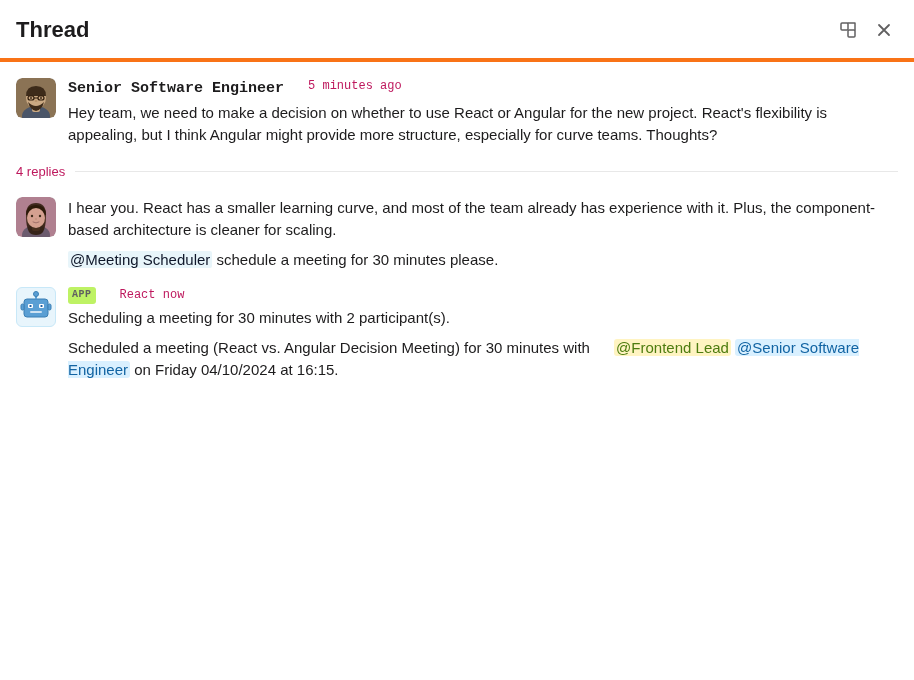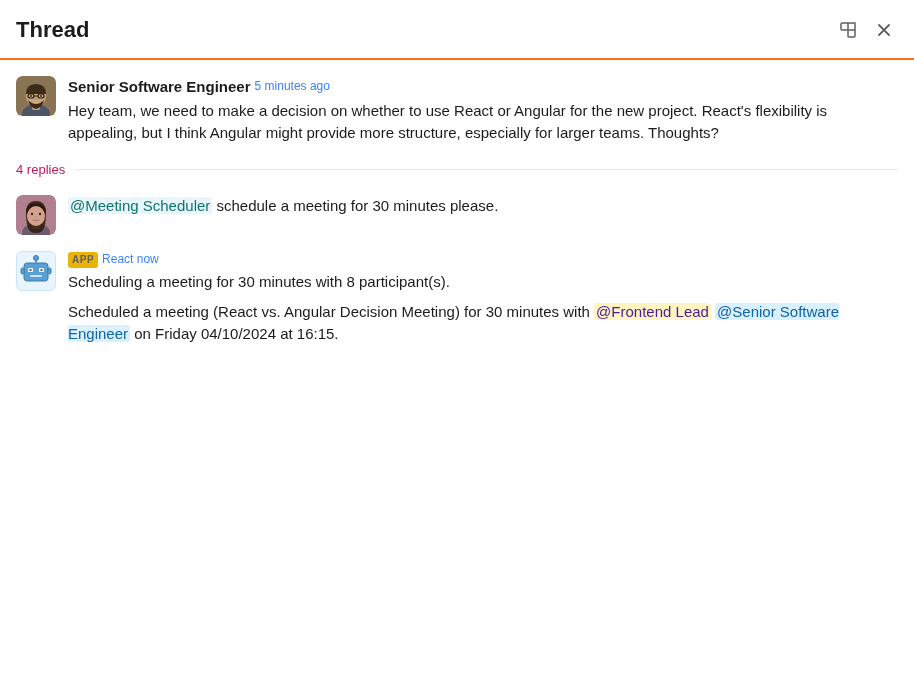--- a/index.html
+++ b/index.html
@@ -22,21 +22,21 @@
       padding: 0;
       width: 100%;
       background: #ffffff;
     }
 
     .thread-header {
       display: flex;
       align-items: center;
       justify-content: space-between;
       padding: 14px 16px 12px 16px;
-      border-bottom: 2px solid #f97316;
+      border-bottom: 4px solid #f97316;
     }
 
     .thread-title {
       font-size: 22px;
       font-weight: 900;
       color: #1d1c1d;
     }
 
     .header-icons {
       display: flex;
@@ -90,45 +90,46 @@
       font-size: 20px;
       border: 1px solid #c8e8f8;
     }
 
     .message-content {
       flex: 1;
     }
 
     .message-header {
       display: flex;
-      align-items: center;
-      gap: 4px;
+      align-items: flex-start;
+      gap: 24px;
       margin-bottom: 2px;
+      font-family: Liberation Mono, monospace;
     }
 
     .sender-name {
       font-weight: 700;
       font-size: 15px;
       color: #1d1c1d;
     }
 
     .app-badge {
-      background: #eab308;
+      background: #bef264;
       color: #616061;
       font-size: 10px;
       font-weight: 700;
       padding: 1px 4px;
       border-radius: 3px;
       text-transform: uppercase;
       letter-spacing: 0.5px;
     }
 
     .timestamp {
       font-size: 12px;
-      color: #3b82f6;
+      color: #be185d;
       font-weight: 400;
     }
 
     .message-text {
       font-size: 15px;
       color: #1d1c1d;
       line-height: 1.46668;
     }
 
     .replies-divider {
@@ -142,31 +143,32 @@
 
     .replies-divider::after {
       content: '';
       flex: 1;
       height: 1px;
       background: #e8e8e8;
     }
 
     .mention {
       background: #e8f5fa;
-      color: #0f766e;
+      color: #0f172a;
       border-radius: 2px;
       padding: 0 2px;
       cursor: pointer;
     }
 
     .mention-yellow {
       background: #fff4c2;
-      color: #4c1d95;
+      color: #4d7c0f;
       border-radius: 3px;
       padding: 0 2px;
+      margin-left: 20px;
     }
 
     .mention-blue {
       background: #d9f0ff;
       color: #1264a3;
       border-radius: 3px;
       padding: 0 2px;
     }
 
     .message-paragraph {
@@ -240,21 +242,21 @@
 
           <ellipse cx="20" cy="23" rx="1.5" ry="1" fill="#b8936a"></ellipse>
         </svg>
       </div>
       <div class="message-content">
         <div class="message-header">
           <span class="sender-name">Senior Software Engineer</span>
           <span class="timestamp">5 minutes ago</span>
         </div>
         <div class="message-text">
-          Hey team, we need to make a decision on whether to use React or Angular for the new project. React's flexibility is appealing, but I think Angular might provide more structure, especially for larger teams. Thoughts?
+          Hey team, we need to make a decision on whether to use React or Angular for the new project. React's flexibility is appealing, but I think Angular might provide more structure, especially for curve teams. Thoughts?
         </div>
       </div>
     </div>
 
     <div class="replies-divider">
       <span>4 replies</span>
     </div>
 
     <div class="message-group">
       <div class="avatar avatar-person">
@@ -276,20 +278,23 @@
           <circle cx="24" cy="19" r="1.2" fill="#3d2b1a"></circle>
 
           <ellipse cx="20" cy="22" rx="1.2" ry="0.8" fill="#c0907a"></ellipse>
 
           <path d="M17 25 Q20 27 23 25" stroke="#a0706a" stroke-width="1" fill="none" stroke-linecap="round"></path>
         </svg>
       </div>
       <div class="message-content">
         <div class="message-text">
           <div class="message-paragraph">
+            I hear you. React has a smaller learning curve, and most of the team already has experience with it. Plus, the component-based architecture is cleaner for scaling.
+          </div>
+          <div class="message-paragraph">
             <span class="mention">@Meeting Scheduler</span> schedule a meeting for 30 minutes please.
           </div>
         </div>
       </div>
     </div>
 
     <div class="message-group">
       <div class="avatar avatar-bot">
         <svg width="36" height="36" viewBox="0 0 36 36" xmlns="http://www.w3.org/2000/svg">
 
@@ -309,21 +314,21 @@
           <rect x="30" y="15" width="3" height="6" rx="1.5" fill="#5a9fd4" stroke="#3a7fb4" stroke-width="1"></rect>
         </svg>
       </div>
       <div class="message-content">
         <div class="message-header">
           <span class="app-badge">APP</span>
           <span class="timestamp">React now</span>
         </div>
         <div class="message-text">
           <div class="message-paragraph">
-            Scheduling a meeting for 30 minutes with 8 participant(s).
+            Scheduling a meeting for 30 minutes with 2 participant(s).
           </div>
           <div class="message-paragraph">
             Scheduled a meeting (React vs. Angular Decision Meeting) for 30 minutes with <span class="mention-yellow">@Frontend Lead</span> <span class="mention-blue">@Senior Software Engineer</span> on Friday 04/10/2024 at 16:15.
           </div>
         </div>
       </div>
     </div>
 
   </div>
 </div>

